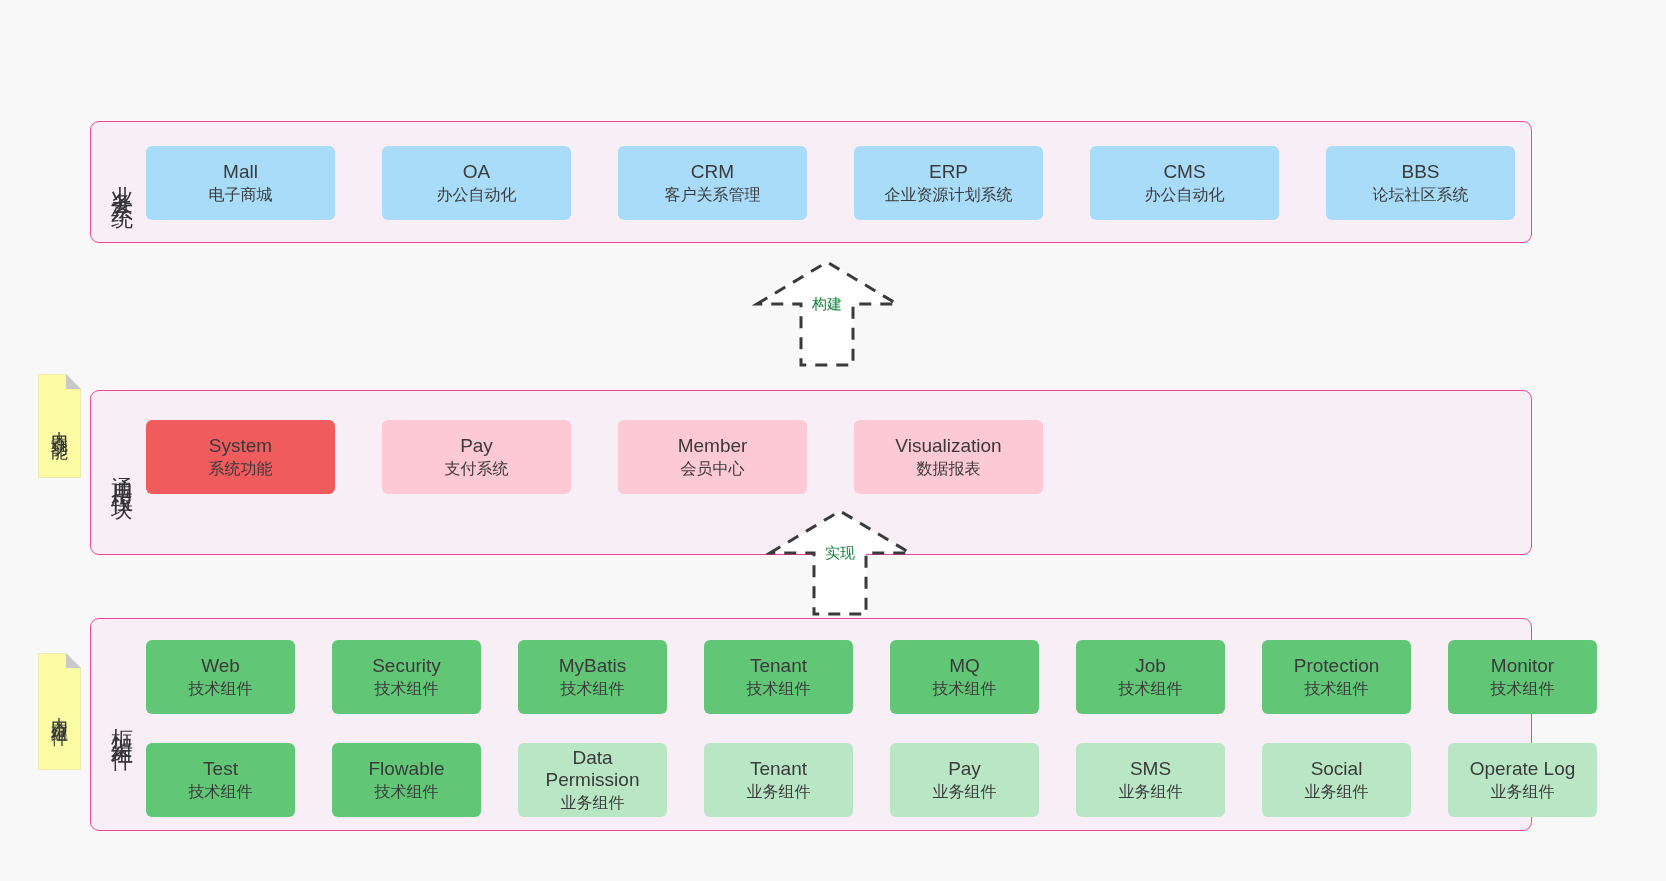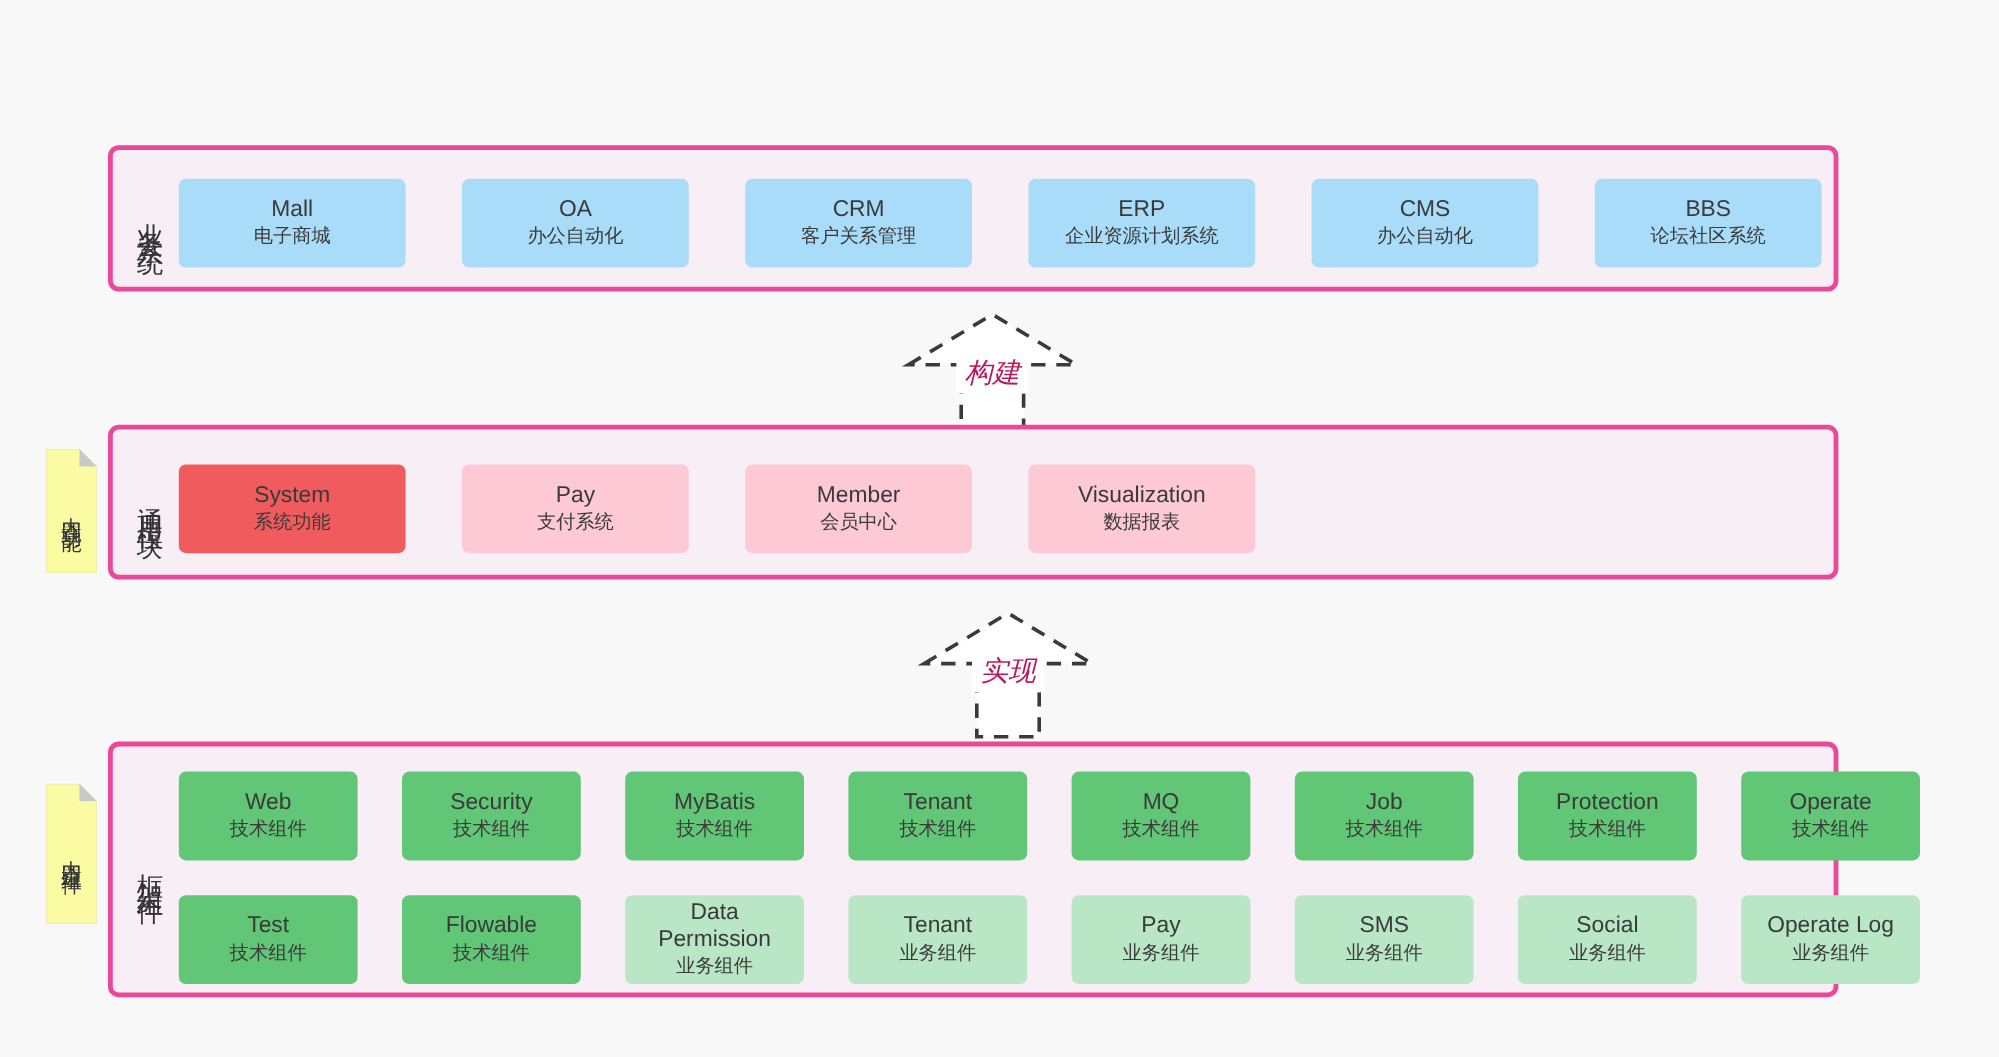--- a/index.html
+++ b/index.html
@@ -9,26 +9,26 @@
     width:1666px;height:881px;
     background:var(--page-bg,#f8f8f8);
     font-family:"Liberation Sans",sans-serif;
     color:#3a3a3a;
     overflow:hidden;
   }
   .band{
     position:absolute;
     left:90px;width:1442px;
     background:var(--band-bg,#f8eef6);
-    border:4px solid #ec4899;
+    border:1px solid #ec4899;
     border-radius:9px;
     box-sizing:border-box;
   }
   .band-business{top:121px;height:122px;}
-  .band-modules{top:354px;height:129px;}
+  .band-modules{top:390px;height:165px;}
   .band-framework{top:618px;height:213px;}
   .vlabel{
     position:absolute;left:16px;top:50%;
     transform:translateY(-50%);
     writing-mode:vertical-rl;text-orientation:upright;
     font-size:22px;letter-spacing:7px;color:#333;
     white-space:nowrap;
   }
   .boxrow{position:absolute;left:55px;display:flex;}
   .boxrow.six{gap:47px;}
@@ -66,21 +66,21 @@
     background:var(--fold-gray,#c9c9c9);
     clip-path:polygon(0 0, 100% 100%, 0 100%);
   }
   .arrow{position:absolute;width:164px;height:114px;}
   .arrow-build{left:745px;top:254px;}
   .arrow-implement{left:758px;top:503px;}
   .arrow svg{display:block;}
   .arrow-chip{
     position:absolute;transform:translateX(-50%);
     background:#ffffff;padding:2px 7px;
-    font-size:23px;color:#be185d;z-index:3;white-space:nowrap;font-style:italic;
+    font-size:15px;color:#15803d;z-index:3;white-space:nowrap;
   }
   .chip-build{left:827px;top:293px;}
   .chip-implement{left:840px;top:542px;}
 </style>
 </head>
 <body>
 
 <div class="canvas">
 
   <div class="band band-business">
@@ -185,21 +185,21 @@
       </div>
       <div class="box w8 green">
         <div class="box-name">Job</div>
         <div class="box-sub">技术组件</div>
       </div>
       <div class="box w8 green">
         <div class="box-name">Protection</div>
         <div class="box-sub">技术组件</div>
       </div>
       <div class="box w8 green">
-        <div class="box-name">Operate</div>
+        <div class="box-name">Monitor</div>
         <div class="box-sub">技术组件</div>
       </div>
     </div>
 
     <div class="boxrow eight" style="top:124px;">
       <div class="box w8 green">
         <div class="box-name">Test</div>
         <div class="box-sub">技术组件</div>
       </div>
       <div class="box w8 green">

